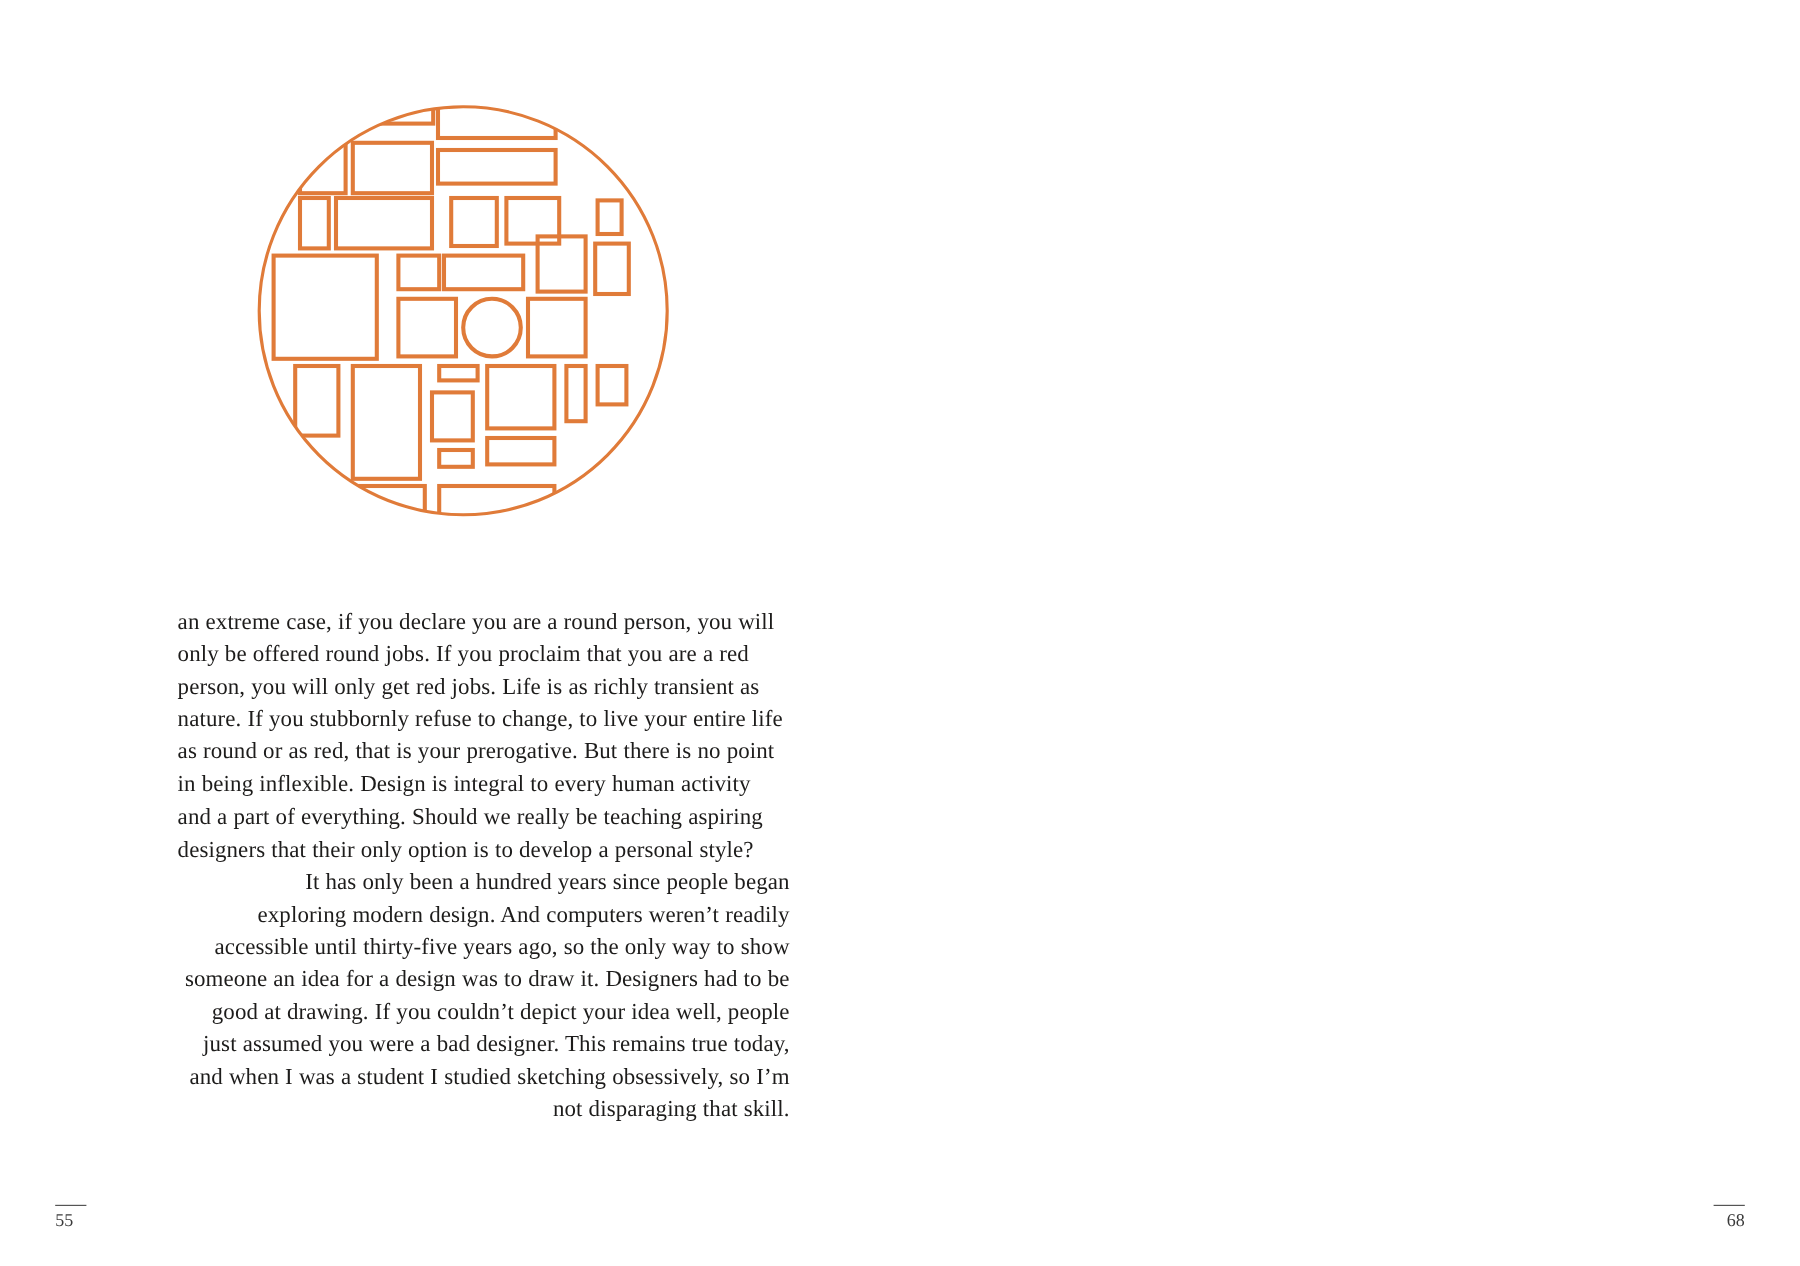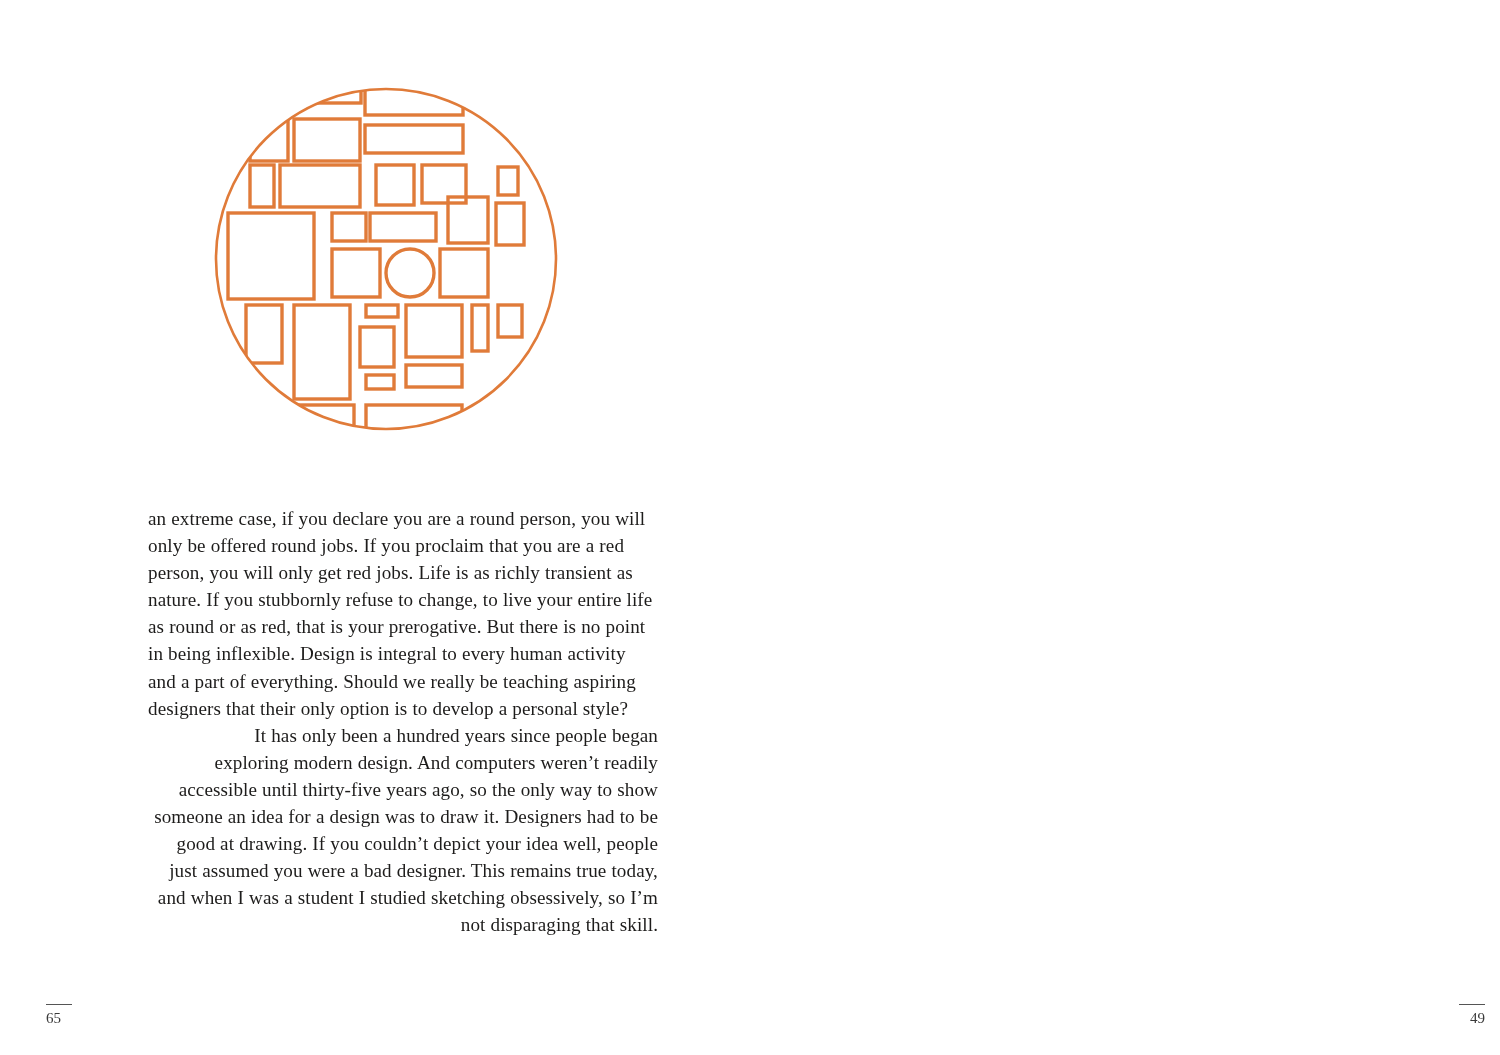--- a/index.html
+++ b/index.html
@@ -20,21 +20,20 @@
   .spread {
     position: absolute;
     inset: 0;
     background: #ffffff;
   }
   .page {
     position: absolute;
     top: 0;
     width: 750px;
     height: 1055px;
-    padding-left: 31px;
   }
   .page-left  { left: 0; }
   .page-right { left: 750px; }
 
   
   .illustration {
     position: absolute;
     left: 210px;
     top: 83px;
     width: 352px;
@@ -137,25 +136,25 @@
       </svg>
     </div>
 
     <div class="textcol left-text">
       <p>an extreme case, if you declare you are a round person, you will only be offered round jobs. If you proclaim that you are a red person, you will only get red jobs. Life is as richly transient as nature. If you stubbornly refuse to change, to live your entire life as round or as red, that is your prerogative. But there is no point in being inflexible. Design is integral to every human activity and a part of everything. Should we really be teaching aspiring designers that their only option is to develop a personal style?</p>
       <p>It has only been a hundred years since people began exploring modern design. And computers weren’t readily accessible until thirty-five years ago, so the only way to show someone an idea for a design was to draw it. Designers had to be good at drawing. If you couldn’t depict your idea well, people just assumed you were a bad designer. This remains true today, and when I was a student I studied sketching obsessively, so I’m not disparaging that skill.</p>
     </div>
 
     <div class="folio folio-left">
       <div class="rule"></div>
-      <span>65</span>
+      <span>55</span>
     </div>
   </div>
 
   <div class="page page-right">
 
     <div class="folio folio-right">
       <div class="rule"></div>
-      <span>49</span>
+      <span>68</span>
     </div>
   </div>
 
 </div>
 
 </body></html>

